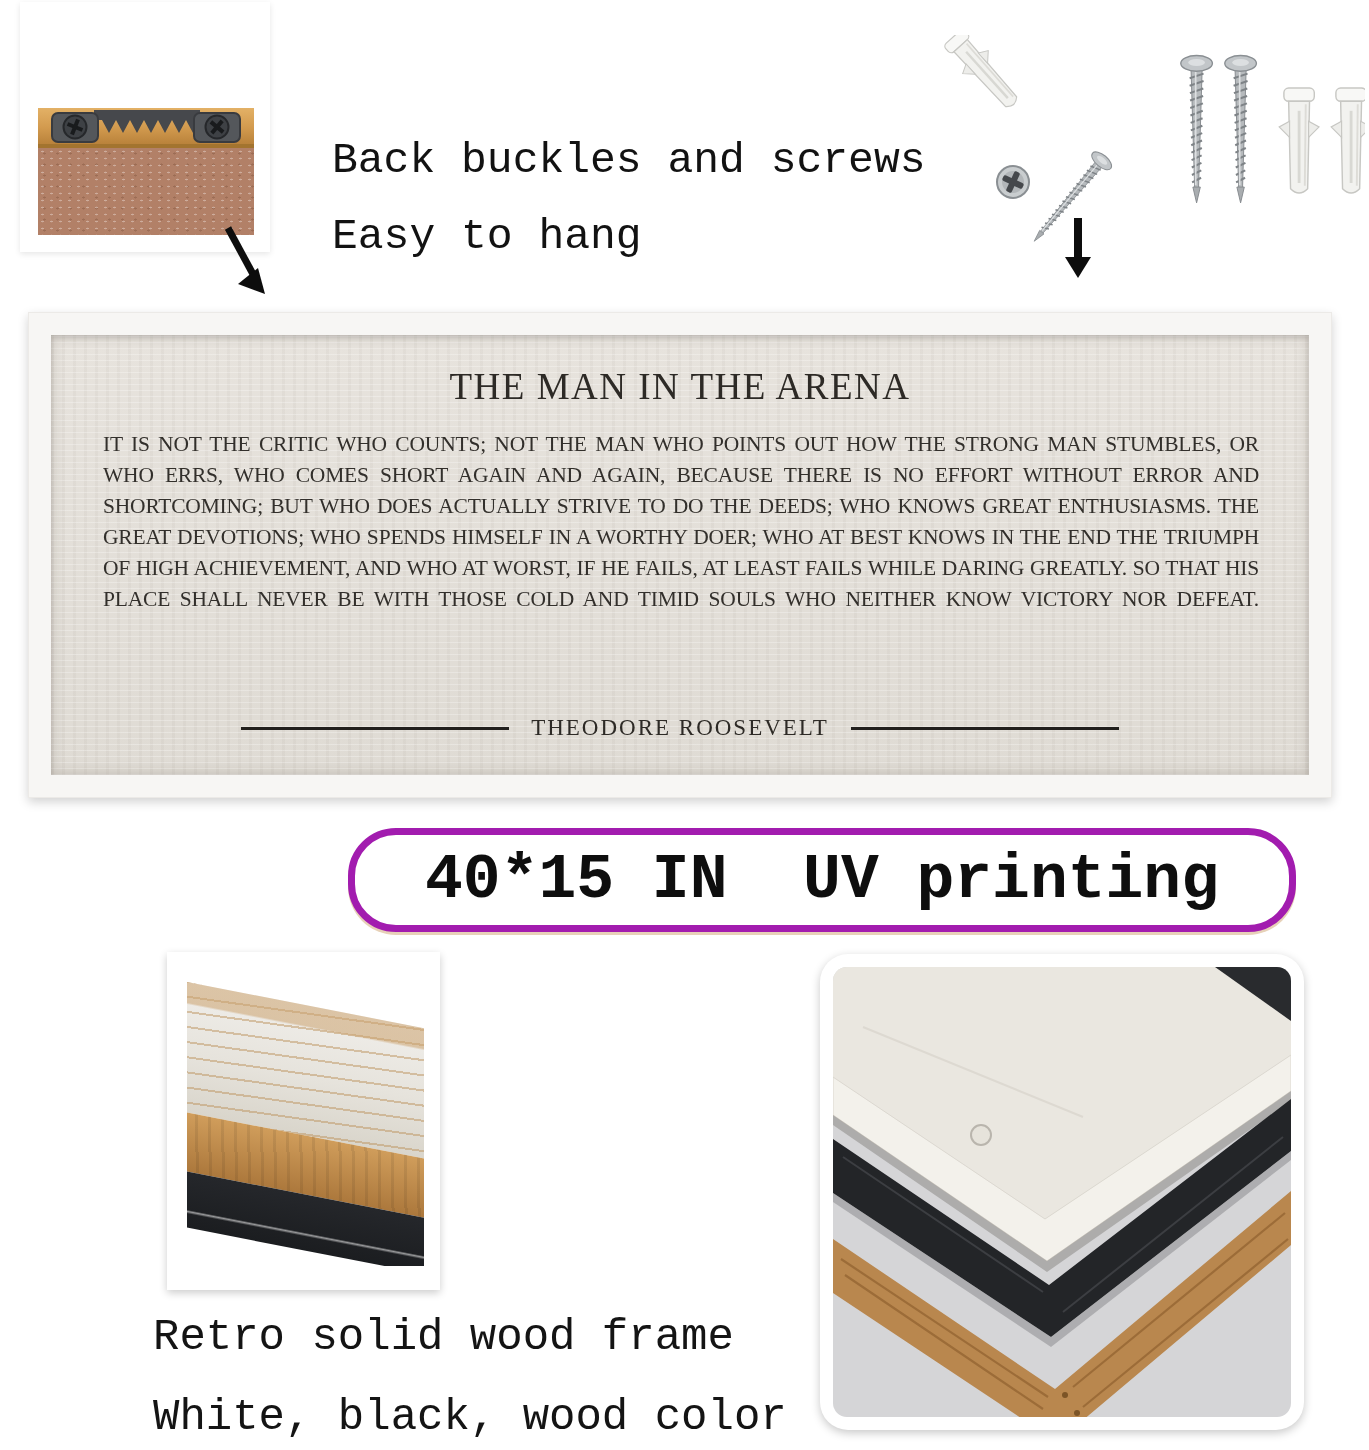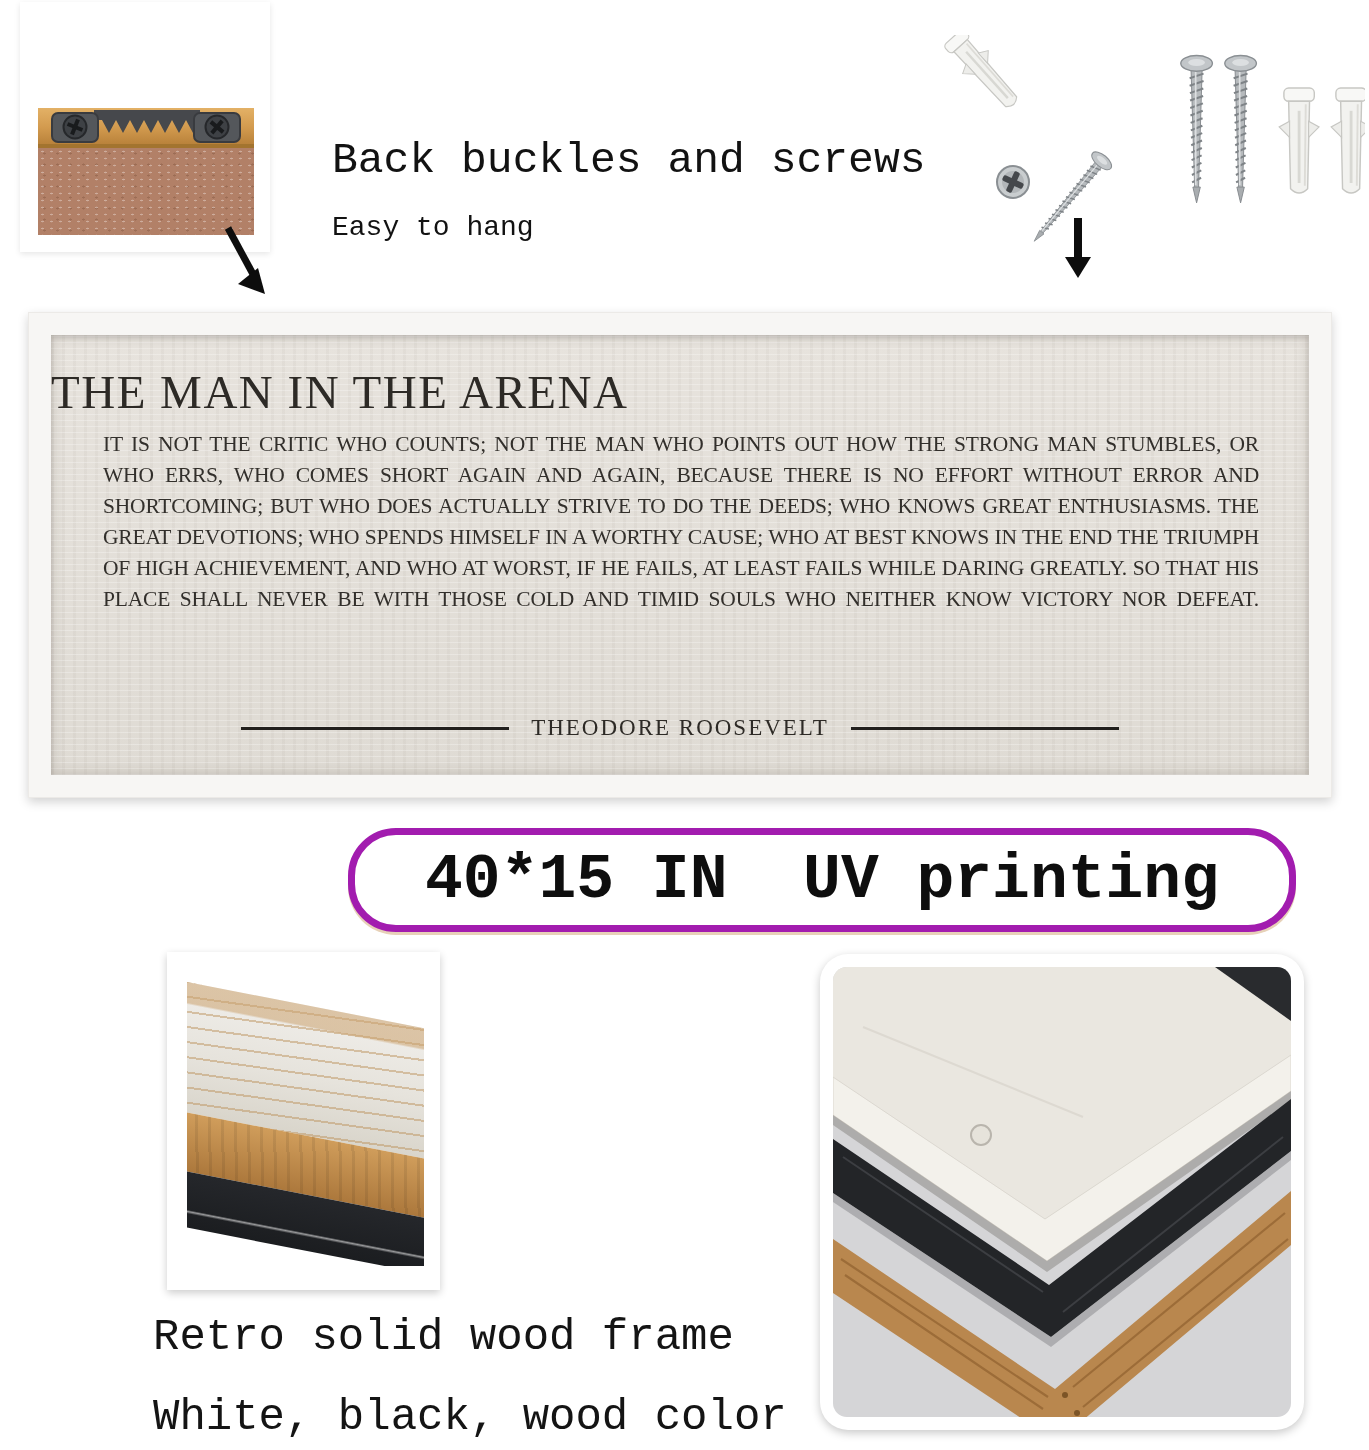--- a/index.html
+++ b/index.html
@@ -17,38 +17,38 @@
   .mdf{position:absolute;left:0;top:42px;width:100%;height:87px;
        background:#b28067;
        background-image:radial-gradient(rgba(255,255,255,.35) 1px, transparent 1.4px),
                         radial-gradient(rgba(90,50,30,.25) 1px, transparent 1.4px);
        background-size:9px 7px,13px 11px;}
   .hanger-svg{position:absolute;left:12px;top:0px;width:192px;height:42px;}
 
   
   .type-text{font-family:"Liberation Mono", monospace;color:#121212;white-space:pre;}
   .t-buckles{left:332px;top:136px;font-size:43px;}
-  .t-easy{left:332px;top:212px;font-size:28px;}
+  .t-easy{left:332px;top:212px;font-size:43px;}
   .t-retro{left:153px;top:1312px;font-size:44px;}
   .t-color{left:153px;top:1392px;font-size:44px;}
 
   .arrow-svg{overflow:visible;}
 
   
   .sign{left:28px;top:312px;width:1304px;height:486px;background:#f7f6f4;
         box-shadow:0 4px 10px rgba(0,0,0,.18), inset 0 0 0 1px #eceae7;}
   .sign-canvas{position:absolute;left:23px;top:23px;right:23px;bottom:23px;
         background:#e3dfd9;
         background-image:
           repeating-linear-gradient(0deg, rgba(255,255,255,.28) 0 1px, rgba(255,255,255,0) 1px 6px),
           repeating-linear-gradient(90deg, rgba(120,108,96,.05) 0 3px, rgba(0,0,0,0) 3px 11px),
           linear-gradient(180deg,#e7e3dd,#dfdbd4);
         box-shadow: inset 0 0 14px rgba(110,100,88,.30), inset 0 3px 4px rgba(0,0,0,.10);}
-  .sign-title{position:absolute;left:0;right:0;top:30px;
-        font-family:"Liberation Serif", serif;font-size:47px;letter-spacing:1.5px;
+  .sign-title{position:absolute;left:0;right:0;top:30px;text-align:center;
+        font-family:"Liberation Serif", serif;font-size:37px;letter-spacing:1.5px;
         color:#2d2a26;}
   .sign-body{position:absolute;left:52px;right:50px;top:94px;
         font-family:"Liberation Serif", serif;font-size:21.5px;letter-spacing:-0.2px;
         color:#322f2b;line-height:31px;}
   .q-line{text-align:justify;text-align-last:justify;}
   .sign-attr{position:absolute;left:0;right:0;top:352px;display:flex;
         align-items:center;justify-content:center;gap:22px;margin-top:28px;}
   .attr-rule{width:268px;height:3px;background:#211f1d;}
   .attr-name{font-family:"Liberation Serif", serif;font-size:23px;letter-spacing:2px;color:#2d2a26;}
 
@@ -185,21 +185,21 @@
     <use href="#anchor" transform="translate(434,53) scale(0.95)"></use>
   </svg>
 
   <div class="abs sign">
     <div class="sign-canvas">
       <div class="sign-title">THE MAN IN THE ARENA</div>
       <div class="sign-body">
         <div class="q-line">IT IS NOT THE CRITIC WHO COUNTS; NOT THE MAN WHO POINTS OUT HOW THE STRONG MAN STUMBLES, OR</div>
         <div class="q-line">WHO ERRS, WHO COMES SHORT AGAIN AND AGAIN, BECAUSE THERE IS NO EFFORT WITHOUT ERROR AND</div>
         <div class="q-line">SHORTCOMING; BUT WHO DOES ACTUALLY STRIVE TO DO THE DEEDS; WHO KNOWS GREAT ENTHUSIASMS. THE</div>
-        <div class="q-line">GREAT DEVOTIONS; WHO SPENDS HIMSELF IN A WORTHY CAUSE; WHO AT  BEST KNOWS IN THE END THE TRIUMPH</div>
+        <div class="q-line">GREAT DEVOTIONS; WHO SPENDS HIMSELF IN A WORTHY DOER; WHO AT  BEST KNOWS IN THE END THE TRIUMPH</div>
         <div class="q-line">OF HIGH ACHIEVEMENT, AND WHO AT  WORST, IF HE FAILS, AT LEAST FAILS WHILE DARING GREATLY. SO THAT HIS</div>
         <div class="q-line">PLACE SHALL NEVER BE WITH THOSE COLD AND TIMID SOULS WHO NEITHER KNOW VICTORY NOR DEFEAT.</div>
       </div>
       <div class="sign-attr">
         <div class="attr-rule"></div>
         <div class="attr-name">THEODORE ROOSEVELT</div>
         <div class="attr-rule"></div>
       </div>
     </div>
   </div>

